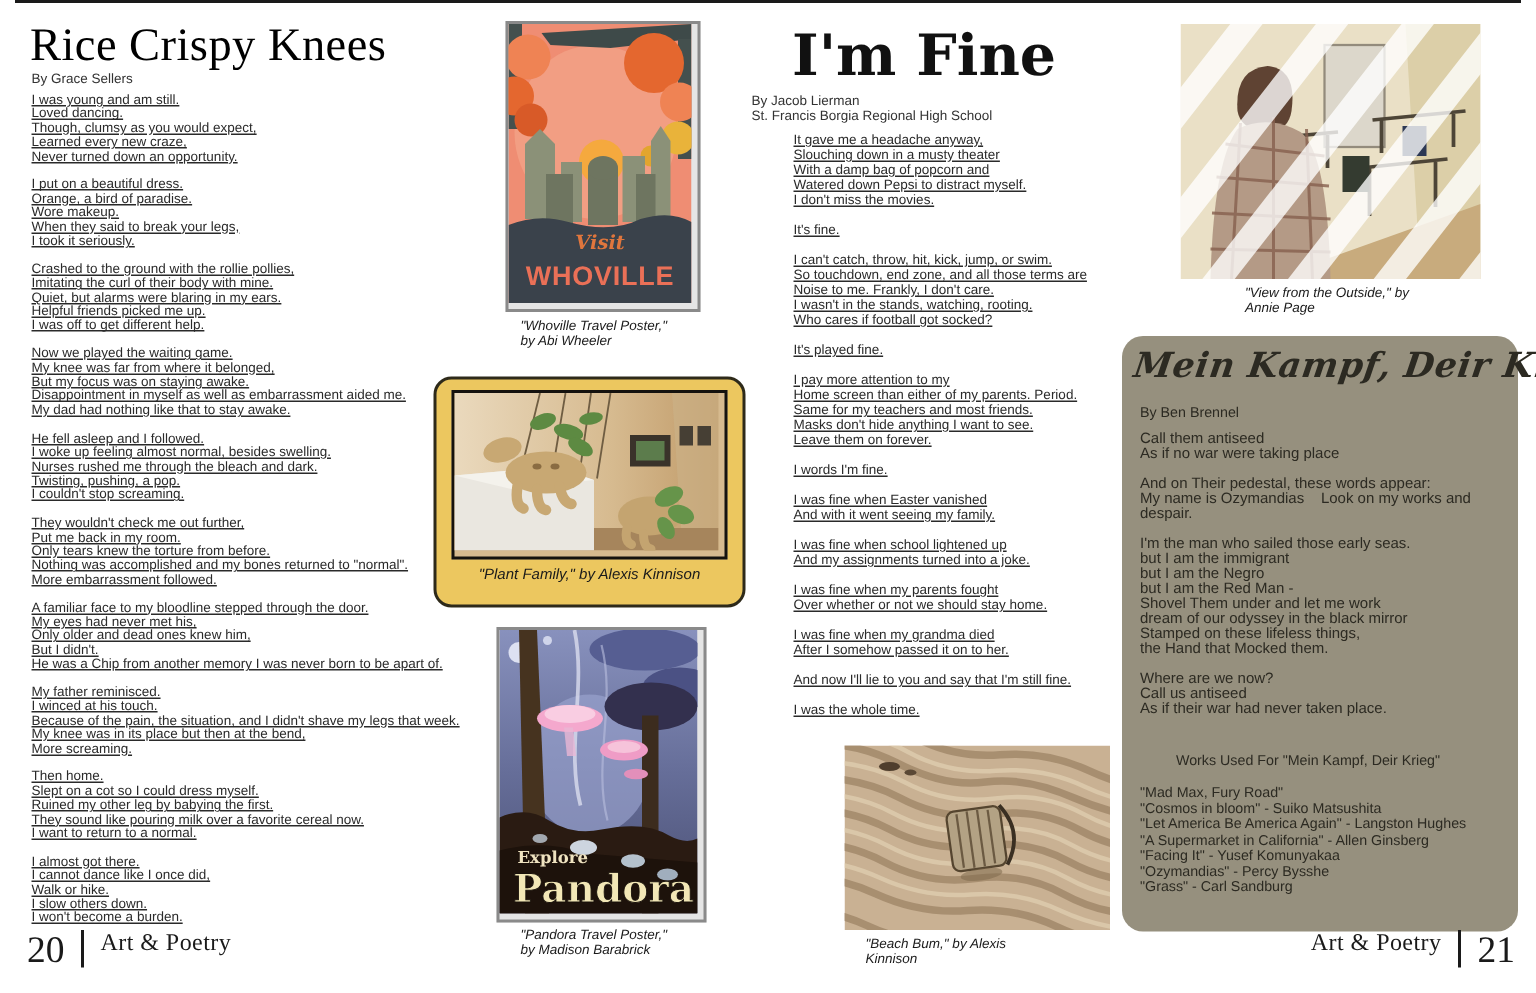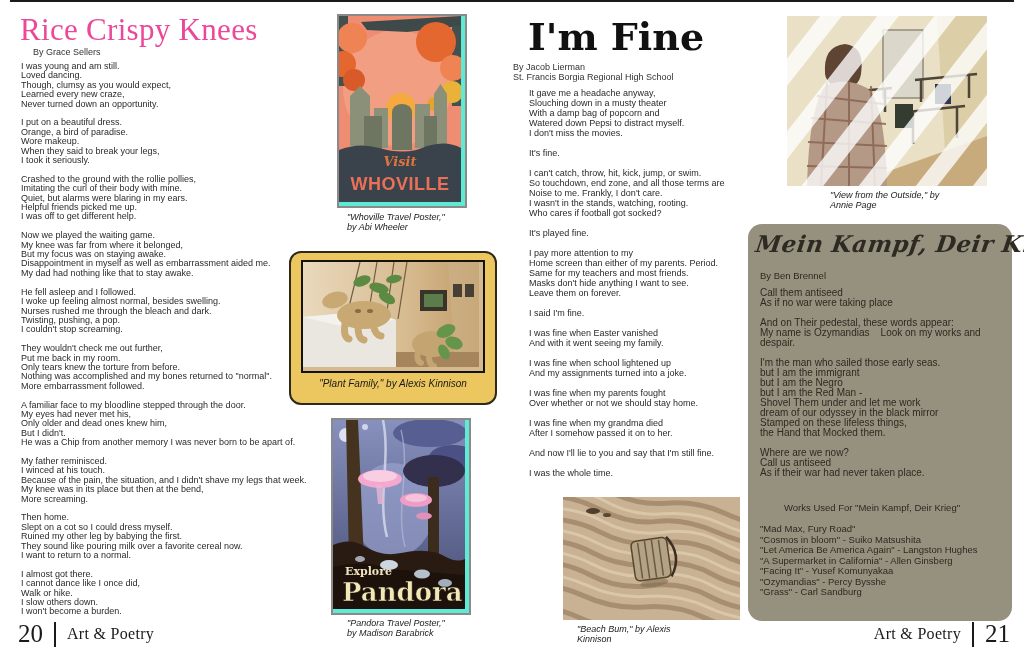--- a/index.html
+++ b/index.html
@@ -3,40 +3,40 @@
 <meta charset="utf-8">
 <style>
   html,body{margin:0;padding:0;background:#d8d8d8;}
   .spread{position:relative;width:1024px;height:662px;background:#ffffff;overflow:hidden;
           font-family:"Liberation Sans",sans-serif;color:#2a2a2a;}
   .abs{position:absolute;}
   .top-rule{left:10px;top:0;width:1004px;height:2px;background:#1a1a1a;}
 
   
   .poem{font-size:9px;line-height:9.4px;color:#2a2a2a;}
-  .poem .stanza{white-space:pre-wrap;margin-bottom:9.4px;}
+  .poem .stanza{white-space:pre-wrap;margin-bottom:9.4px;text-decoration:underline;}
   .poem.wide-lh{line-height:10px;}
   .poem.wide-lh .stanza{margin-bottom:10px;}
 
-  .serif-title{font-family:"Liberation Serif",serif;color:#ec4899;}
-  .byline{font-size:9px;line-height:10px;color:#333;margin-left:12px;}
+  .serif-title{font-family:"Liberation Serif",serif;color:#000000;}
+  .byline{font-size:9px;line-height:10px;color:#333;}
 
   
   .title-left{left:20px;top:12px;font-size:31px;letter-spacing:.3px;}
   .byline-left{left:21px;top:47px;}
   .poem-left{left:21px;top:62px;width:295px;}
 
   
   .title-right{left:528px;top:14px;font-family:"DejaVu Serif",serif;font-weight:bold;font-size:38px;color:#111;}
   .byline-right{left:501px;top:62px;white-space:pre-wrap;}
   .poem-right{left:529px;top:88px;width:235px;}
 
   
   .caption{font-style:italic;font-size:9px;line-height:10px;color:#1a1a1a;white-space:pre-wrap;}
-  .figure-frame{border:2px solid #8a8a8a;background:#5eead4;}
+  .figure-frame{border:2px solid #8a8a8a;background:#e5e5e5;}
   .figure-frame svg{display:block;}
 
   .whoville{left:337px;top:14px;width:126px;height:190px;}
   .cap-whoville{left:347px;top:212px;}
 
   .plant-box{left:289px;top:251px;width:204px;height:150px;background:#ecc75f;
              border:2px solid #2e2a1a;border-radius:12px;}
   .plant-photo{left:10px;top:7px;width:180px;height:109px;border:2px solid #15120e;background:#d6ba8f;}
   .cap-plant{left:0;top:126px;width:100%;text-align:center;font-size:10px;}
 
@@ -53,21 +53,21 @@
   .mk-box{left:748px;top:224px;width:264px;height:397px;background:#96907e;border-radius:14px;color:#2c2a22;}
   .mk-title{left:8px;top:6px;width:252px;font-family:"DejaVu Serif",serif;font-style:italic;font-weight:bold;
             font-size:23px;letter-spacing:.5px;transform:skewX(-8deg);white-space:nowrap;color:#2c2a22;}
   .mk-byline{left:12px;top:46px;font-size:9.5px;color:#2c2a22;}
   .mk-poem{left:12px;top:64px;width:246px;font-size:10px;line-height:10px;color:#2c2a22;}
   .mk-poem .stanza{white-space:pre-wrap;margin-bottom:10px;}
   .mk-works-header{left:36px;top:278px;font-size:9.5px;color:#2c2a22;}
   .mk-works{left:12px;top:300px;width:246px;font-size:9.5px;line-height:10.5px;white-space:pre-wrap;color:#2c2a22;}
 
   
-  .footer{display:flex;align-items:center;font-family:"Liberation Serif",serif;color:#1a1a1a;}
+  .footer{display:flex;align-items:flex-start;font-family:"Liberation Serif",serif;color:#1a1a1a;}
   .footer-left{left:18px;top:620px;}
   .footer-right{right:14px;top:620px;}
   .page-num{font-size:25px;}
   .footer-div{width:2px;height:25px;background:#1a1a1a;margin:0 11px;}
   .section-label{font-size:16px;letter-spacing:.3px;}
 </style>
 </head>
 <body>
 
 <div class="spread">
@@ -274,21 +274,21 @@
 So touchdown, end zone, and all those terms are
 Noise to me. Frankly, I don't care.
 I wasn't in the stands, watching, rooting.
 Who cares if football got socked?</div>
       <div class="stanza">It's played fine.</div>
       <div class="stanza">I pay more attention to my
 Home screen than either of my parents. Period.
 Same for my teachers and most friends.
 Masks don't hide anything I want to see.
 Leave them on forever.</div>
-      <div class="stanza">I said I'm fine.</div>
+      <div class="stanza">I words I'm fine.</div>
       <div class="stanza">I was fine when Easter vanished
 And with it went seeing my family.</div>
       <div class="stanza">I was fine when school lightened up
 And my assignments turned into a joke.</div>
       <div class="stanza">I was fine when my parents fought
 Over whether or not we should stay home.</div>
       <div class="stanza">I was fine when my grandma died
 After I somehow passed it on to her.</div>
       <div class="stanza">And now I'll lie to you and say that I'm still fine.</div>
       <div class="stanza">I was the whole time.</div>

